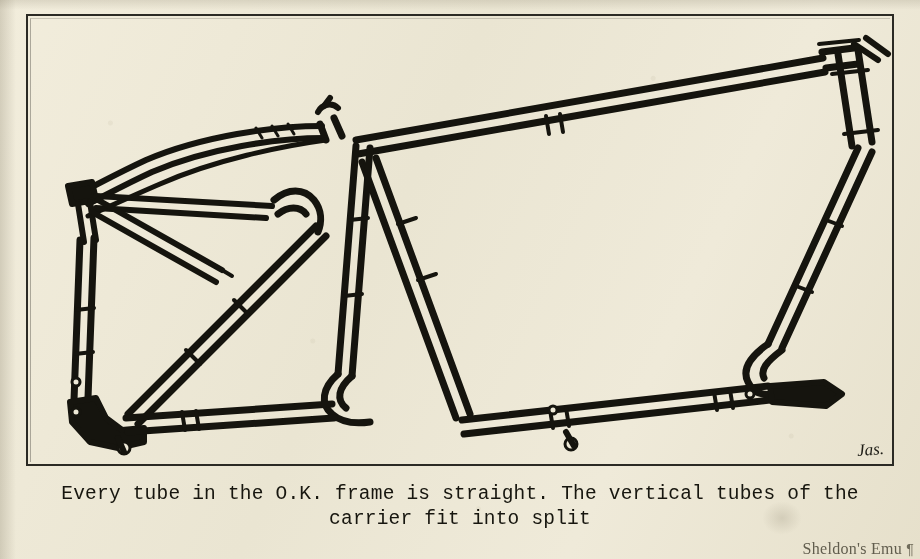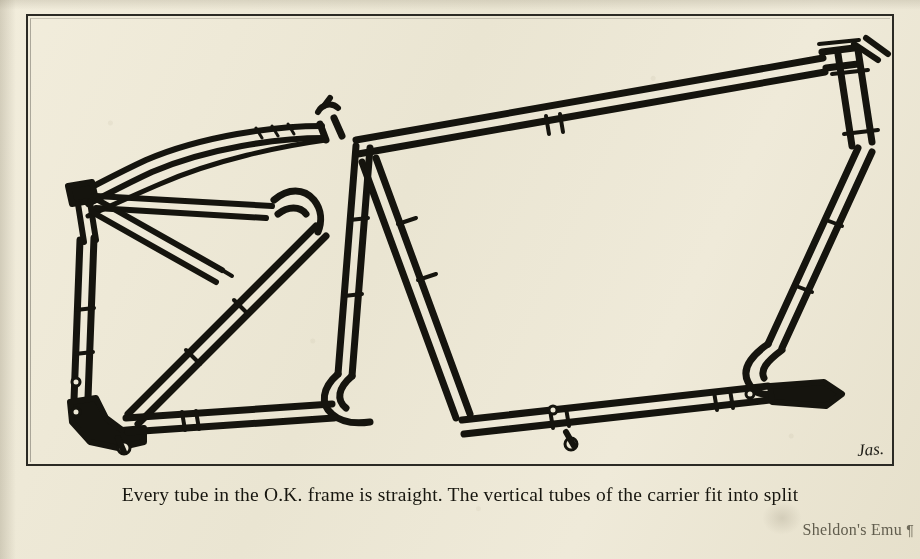--- a/index.html
+++ b/index.html
@@ -63,21 +63,21 @@
   }
   .illustration svg { display: block; }
 
   
   .caption {
     position: absolute;
     left: 40px;
     top: 482px;
     width: 840px;
     text-align: center;
-    font-family: Liberation Serif, serif;
+    font-family: Liberation Mono, monospace;
     font-size: 19.5px;
     line-height: 25px;
     color: #17160f;
     letter-spacing: 0.2px;
   }
   .caption .line2 { display: block; }
 
   
   .signature {
     position: absolute;
@@ -87,21 +87,21 @@
     font-style: italic;
     font-size: 17px;
     color: #1d1c15;
     transform: rotate(-4deg);
   }
 
   
   .watermark {
     position: absolute;
     right: 6px;
-    bottom: 20px;
+    bottom: 1px;
     font-family: "Liberation Serif", serif;
     font-size: 16px;
     color: #5a5647;
     letter-spacing: 0.3px;
     opacity: 0.95;
   }
   .watermark .mark {
     display: inline-block;
     margin-left: 4px;
     font-family: "Liberation Sans", sans-serif;

